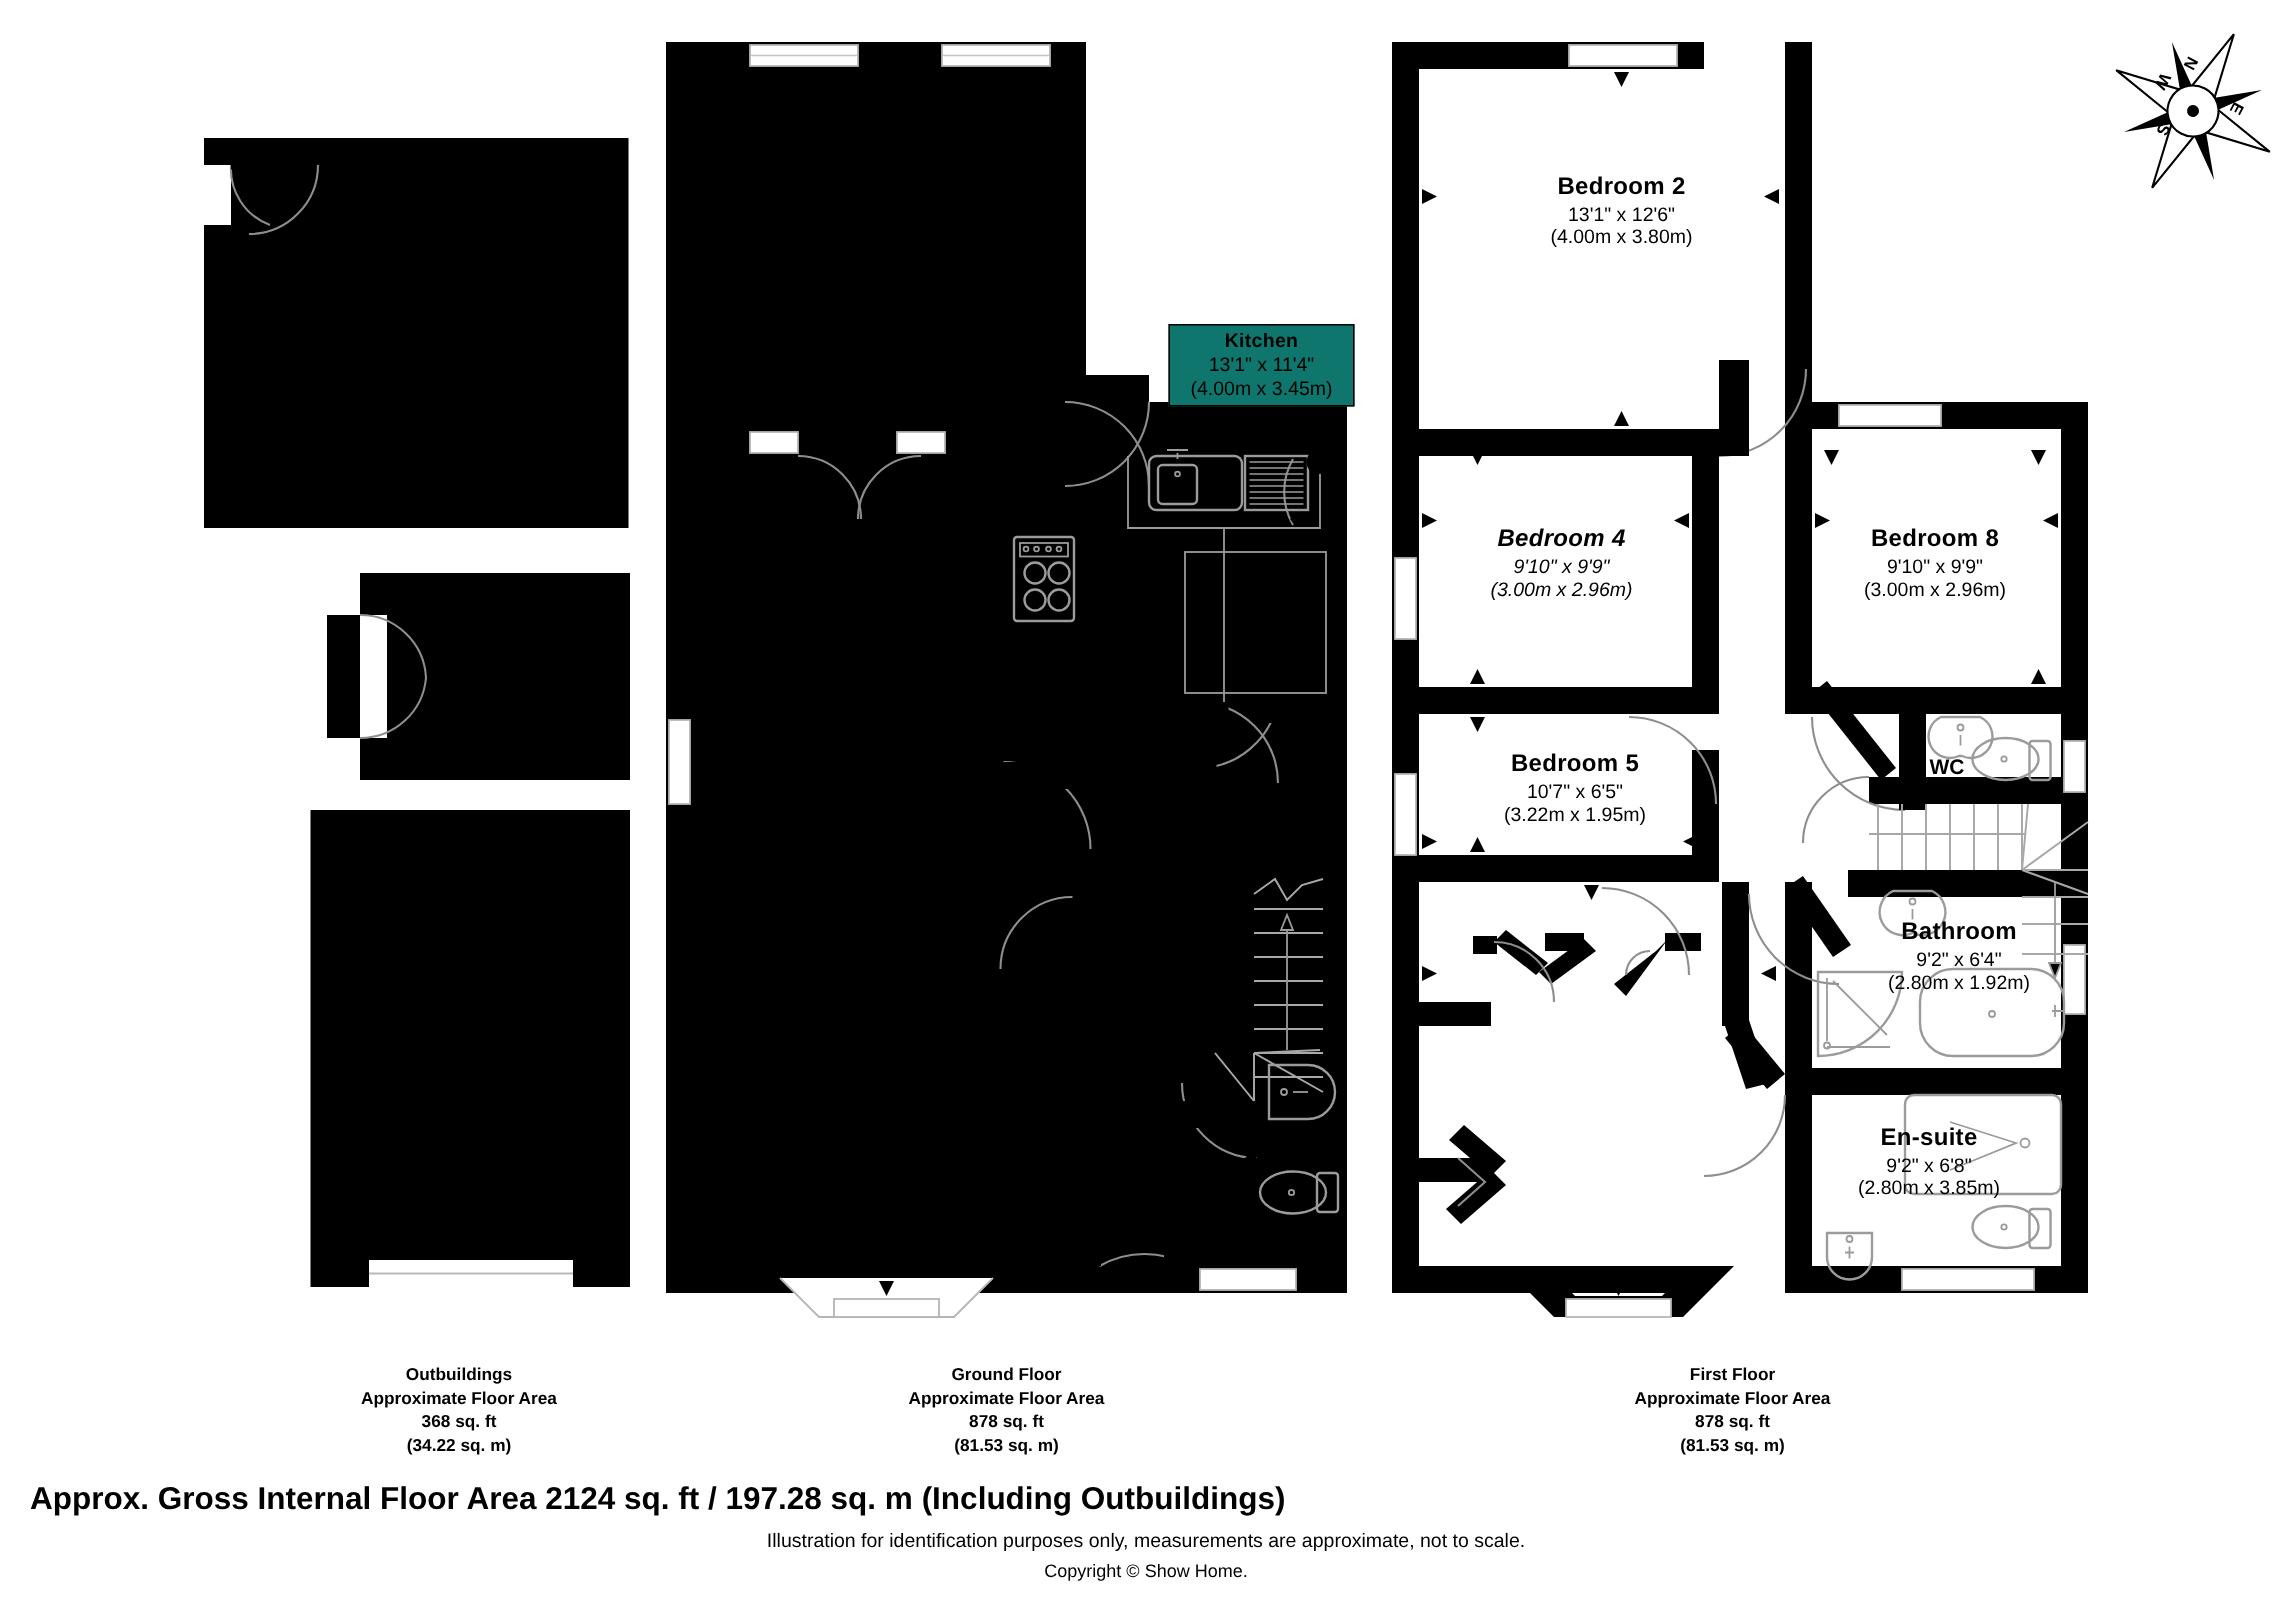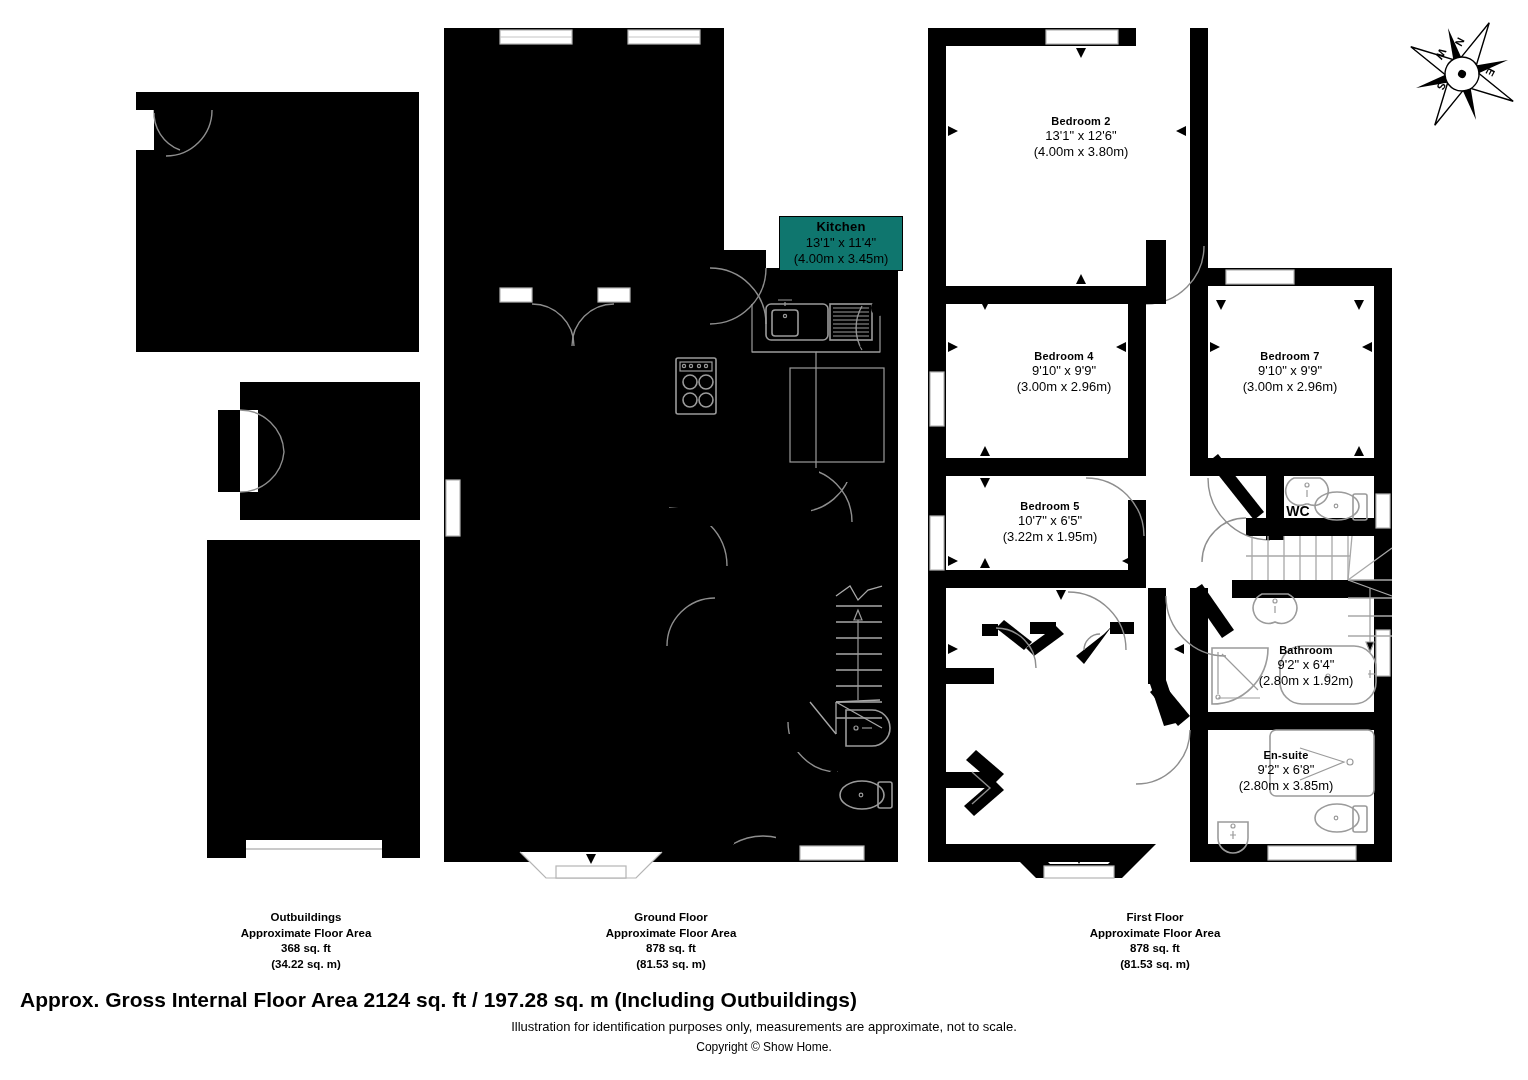--- a/index.html
+++ b/index.html
@@ -1,21 +1,21 @@
 <!DOCTYPE html>
 <html><head>
 <meta charset="utf-8">
 <style>
   html,body{margin:0;padding:0;background:#ffffff;}
   body{width:1528px;height:1080px;position:relative;overflow:hidden;
        font-family:"Liberation Sans","DejaVu Sans",sans-serif;color:#000;}
   .plan{position:absolute;inset:0;}
   svg{display:block;}
   .lbl{position:absolute;text-align:center;line-height:1.22;pointer-events:none;}
-  .lbl .nm{font-weight:bold;font-size:11px;letter-spacing:.2px;}
+  .lbl .nm{font-weight:bold;font-size:16px;letter-spacing:.2px;}
   .lbl .d1{font-size:13px;}
   .lbl .d2{font-size:13px;}
   .lbl.small .nm{font-size:13px;}
   .boxed{border:1px solid #000;background:#0f766e;padding:2px 6px 3px;}
   .onlyname{font-weight:bold;font-size:14px;}
   .foot{position:absolute;text-align:center;line-height:1.35;}
   .foot .t{font-size:11.5px;font-weight:bold;}
   .foot .l{font-size:11.5px;font-weight:bold;}
   .gross{position:absolute;width:100%;text-align:left;font-weight:bold;font-size:21px;margin-left:20px;}
   .note{position:absolute;width:100%;text-align:center;font-size:13px;}
@@ -523,44 +523,44 @@
 <div class="lbl" style="left:780px;top:775px;width:76px;">
   <div class="onlyname">WC</div>
 </div>
 
 <div class="lbl" style="left:993px;top:115px;width:176px;">
   <div class="nm">Bedroom 2</div>
   <div class="d1">13'1" x 12'6"</div>
   <div class="d2">(4.00m x 3.80m)</div>
 </div>
 
-<div class="lbl" style="left:976px;top:350px;width:176px;">
+<div class="lbl" style="left:953px;top:350px;width:176px;font-style:italic;">
   <div class="nm">Bedroom 4</div>
   <div class="d1">9'10" x 9'9"</div>
   <div class="d2">(3.00m x 2.96m)</div>
 </div>
 
 <div class="lbl" style="left:1202px;top:350px;width:176px;">
-  <div class="nm">Bedroom 7</div>
+  <div class="nm">Bedroom 8</div>
   <div class="d1">9'10" x 9'9"</div>
   <div class="d2">(3.00m x 2.96m)</div>
 </div>
 
 <div class="lbl" style="left:962px;top:500px;width:176px;">
   <div class="nm">Bedroom 5</div>
   <div class="d1">10'7" x 6'5"</div>
   <div class="d2">(3.22m x 1.95m)</div>
 </div>
 
 
 <div class="lbl" style="left:1262px;top:503px;width:72px;">
   <div class="onlyname">WC</div>
 </div>
 
-<div class="lbl" style="left:1218px;top:644px;width:176px;">
+<div class="lbl" style="left:1218px;top:612px;width:176px;">
   <div class="nm">Bathroom</div>
   <div class="d1">9'2" x 6'4"</div>
   <div class="d2">(2.80m x 1.92m)</div>
 </div>
 
 <div class="lbl" style="left:1198px;top:749px;width:176px;">
   <div class="nm">En-suite</div>
   <div class="d1">9'2" x 6'8"</div>
   <div class="d2">(2.80m x 3.85m)</div>
 </div>

